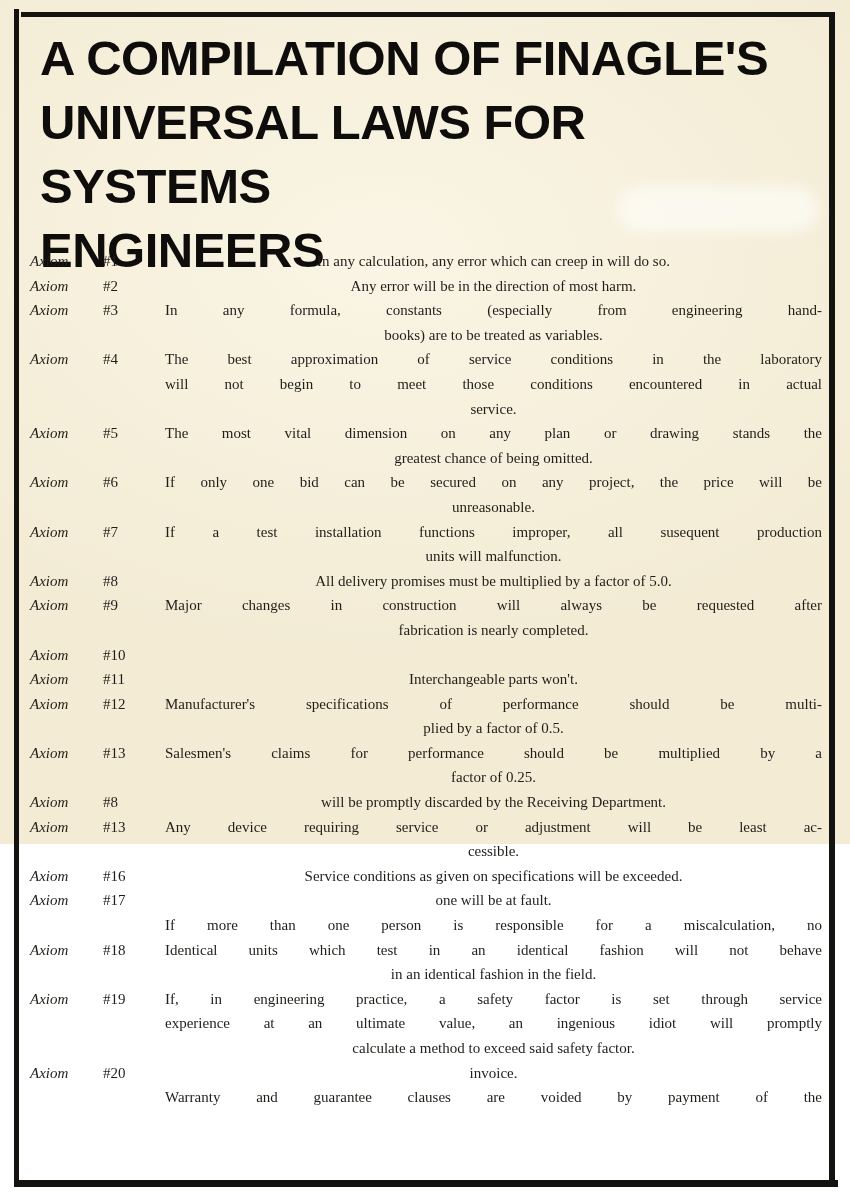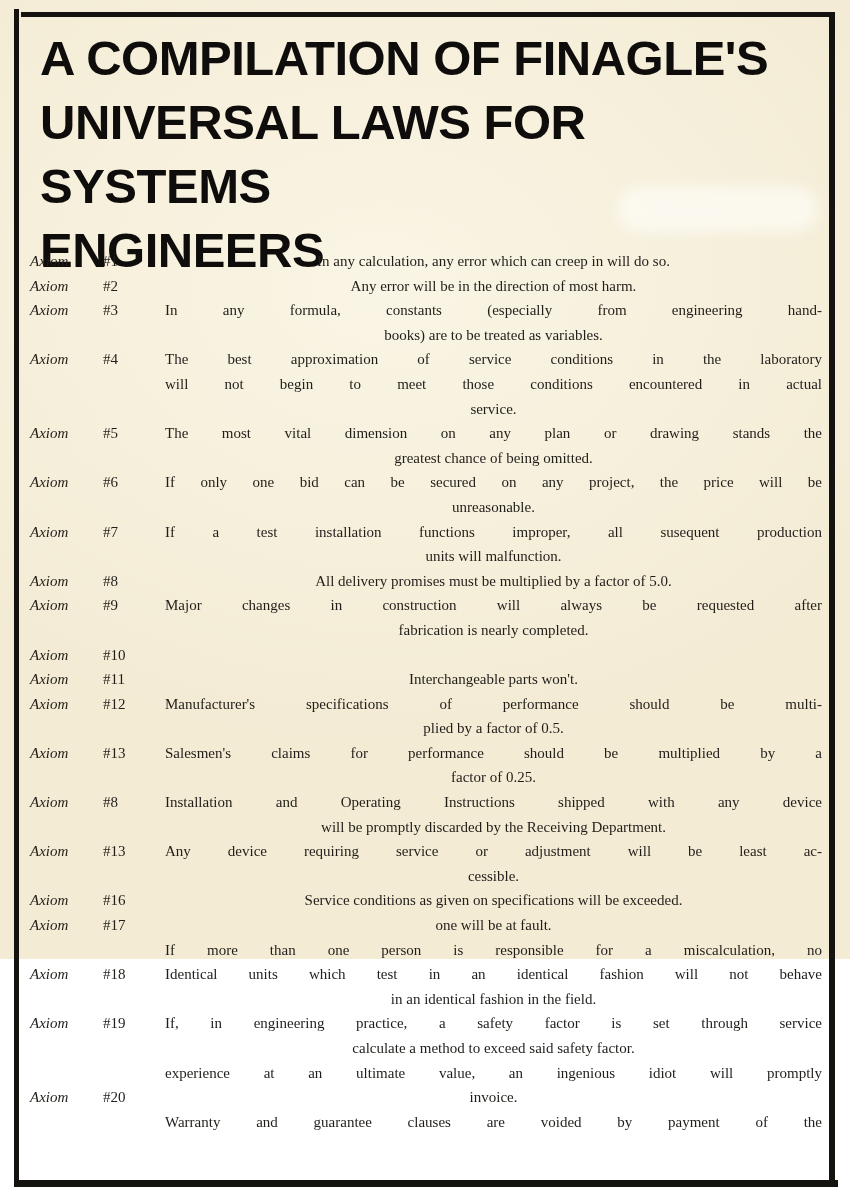--- a/index.html
+++ b/index.html
@@ -3,21 +3,21 @@
 <meta charset="utf-8">
 <style>
   html, body { margin: 0; padding: 0; }
   body {
     width: 850px; height: 1201px;
     font-family: "Liberation Serif", serif;
     overflow: hidden;
   }
   .page {
     position: relative;
-    width: 850px; height: 959px;
+    width: 850px; height: 844px;
     background:
       radial-gradient(ellipse 120% 80% at 45% 30%, rgba(255,253,242,.55), rgba(0,0,0,0) 60%),
       #f3ebd4;
   }
   
   .frame-line { position: absolute; background: #151310; }
   .frame-top    { left: 21px; top: 12px;   width: 814px; height: 5px; }
   .frame-left   { left: 14px; top: 9px;    width: 5px;   height: 1176px; }
   .frame-right  { left: 829px; top: 12px;  width: 6px;   height: 1173px; }
   .frame-bottom { left: 14px; top: 1180px; width: 824px; height: 7px; }
@@ -187,21 +187,20 @@
       <div class="axiom-text">
           <div class="line just">Salesmen's claims for performance should be multiplied by a</div>
           <div class="line">factor of 0.25.</div>
         </div>
     </div>
 
     <div class="axiom-row">
       <div class="axiom-word">Axiom</div>
       <div class="axiom-number">#8</div>
       <div class="axiom-text">
-          <div class="line just">Installation and Operating Instructions shipped with any device</div>
           <div class="line">will be promptly discarded by the Receiving Department.</div>
         </div>
     </div>
 
     <div class="axiom-row">
       <div class="axiom-word">Axiom</div>
       <div class="axiom-number">#13</div>
       <div class="axiom-text">
           <div class="line just">Any device requiring service or adjustment will be least ac-</div>
           <div class="line">cessible.</div>
@@ -232,22 +231,22 @@
           <div class="line just">Identical units which test in an identical fashion will not behave</div>
           <div class="line">in an identical fashion in the field.</div>
         </div>
     </div>
 
     <div class="axiom-row">
       <div class="axiom-word">Axiom</div>
       <div class="axiom-number">#19</div>
       <div class="axiom-text">
           <div class="line just">If, in engineering practice, a safety factor is set through service</div>
+          <div class="line just">experience at an ultimate value, an ingenious idiot will promptly</div>
           <div class="line">calculate a method to exceed said safety factor.</div>
-          <div class="line just">experience at an ultimate value, an ingenious idiot will promptly</div>
         </div>
     </div>
 
     <div class="axiom-row">
       <div class="axiom-word">Axiom</div>
       <div class="axiom-number">#20</div>
       <div class="axiom-text">
           <div class="line">invoice.</div>
           <div class="line just">Warranty and guarantee clauses are voided by payment of the</div>
         </div>

